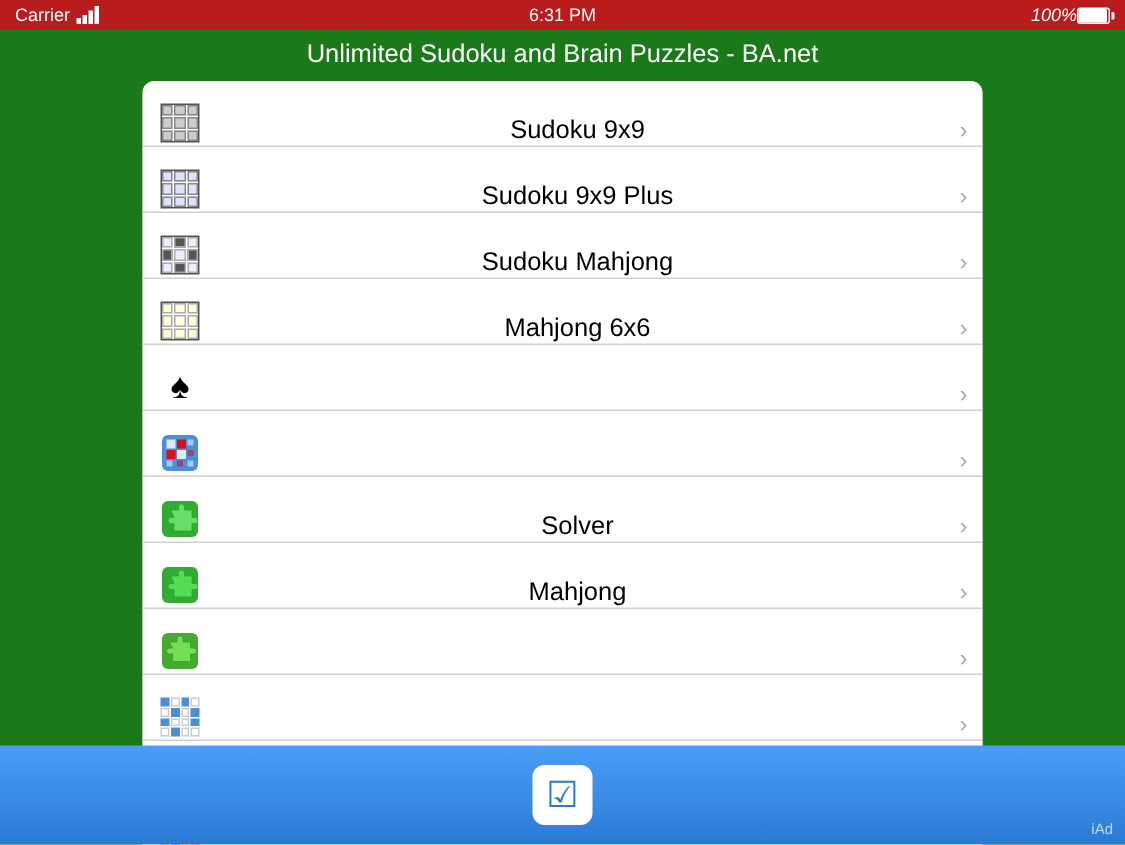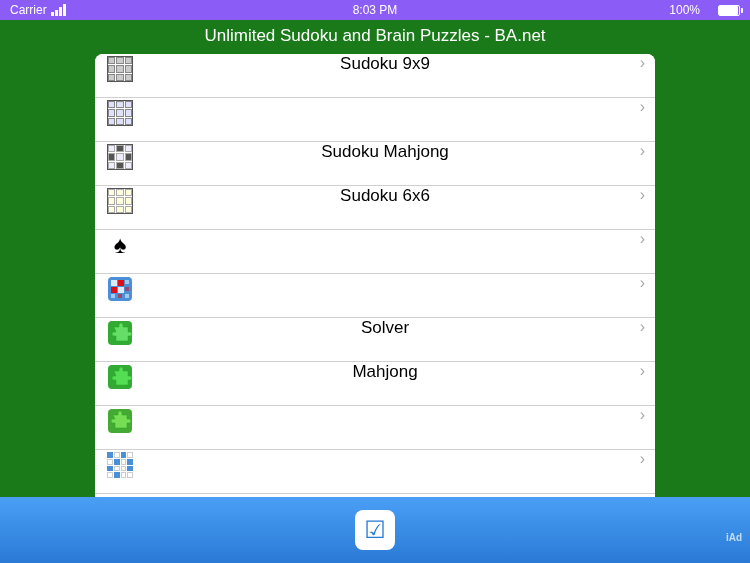--- a/index.html
+++ b/index.html
@@ -9,31 +9,31 @@
       height: 563px;
       background: #1a7a1a;
       font-family: -apple-system, 'Helvetica Neue', Arial, sans-serif;
       overflow: hidden;
       position: relative;
     }
 
     
     #status-bar {
       height: 20px;
-      background: #8b5cf6;
+      background: #b91c1c;
       display: flex;
       align-items: center;
       justify-content: space-between;
       padding: 0 10px;
       font-size: 12px;
       color: #fff;
     }
     .status-left { display: flex; align-items: center; gap: 4px; }
     .status-center { position: absolute; left: 50%; transform: translateX(-50%); font-size: 12px; color: #fff; }
-    .status-right { margin-left: auto; font-size: 12px; color: #fff; display: flex; align-items: center; gap: 18px; }
+    .status-right { margin-left: auto; font-size: 12px; color: #fff; display: flex; align-items: center; gap: 0; font-style: italic; }
 
     
     #header {
       text-align: center;
       padding: 6px 0 8px;
       color: #fff;
       font-size: 17px;
       font-weight: normal;
       background: #1a7a1a;
     }
@@ -42,21 +42,21 @@
     #list-container {
       margin: 0 auto;
       width: 560px;
       background: #fff;
       border-radius: 8px;
       overflow: hidden;
     }
 
     .list-item {
       display: flex;
-      align-items: flex-start;
+      align-items: flex-end;
       height: 44px;
       padding: 0 10px;
       border-bottom: 1px solid #d0d0d0;
       cursor: pointer;
       background: #fff;
       position: relative;
     }
     .list-item:last-child { border-bottom: none; }
 
     .item-icon {
@@ -161,24 +161,23 @@
 
     .iad-text {
       font-size: 22px;
       color: #fff;
       font-weight: 500;
     }
 
     .iad-label {
       position: absolute;
       right: 8px;
-      bottom: 20px;
+      bottom: 4px;
       font-size: 10px;
       color: rgba(255,255,255,0.7);
-      font-weight: bold;
     }
 
     
     .icon-solver {
       display: grid;
       grid-template-columns: repeat(3, 1fr);
       gap: 1px;
       width: 26px;
       height: 26px;
       border: 1.5px solid #555;
@@ -215,21 +214,21 @@
 <div id="status-bar">
   <div class="status-left">
     <span>Carrier</span>
     <div class="signal-bars">
       <span style="height:4px"></span>
       <span style="height:6px"></span>
       <span style="height:9px"></span>
       <span style="height:12px"></span>
     </div>
   </div>
-  <span class="status-center">8:03 PM</span>
+  <span class="status-center">6:31 PM</span>
   <div class="status-right">
     <span>100%</span>
     <div class="battery-icon">
       <div class="battery-fill"></div>
     </div>
   </div>
 </div>
 
 <div id="header">
   <span>Unlimited Sudoku and Brain Puzzles - BA.net</span>
@@ -262,20 +261,21 @@
           <span></span>
           <span></span>
         <span></span>
           <span></span>
           <span></span>
         <span></span>
           <span></span>
           <span></span>
       </div>
     </div>
+    <span class="item-label">Sudoku 9x9 Plus</span>
     <span class="item-chevron">›</span>
   </div>
 
   <div class="list-item">
     <div class="item-icon">
       <div class="icon-solver">
         <span></span>
           <span class="filled"></span>
           <span></span>
         <span class="filled"></span>
@@ -297,21 +297,21 @@
           <span></span>
           <span></span>
         <span></span>
           <span></span>
           <span></span>
         <span></span>
           <span></span>
           <span></span>
       </div>
     </div>
-    <span class="item-label">Sudoku 6x6</span>
+    <span class="item-label">Mahjong 6x6</span>
     <span class="item-chevron">›</span>
   </div>
 
   <div class="list-item">
     <div class="item-icon">
       <span class="icon-spade">♠</span>
     </div>
     <span class="item-chevron">›</span>
   </div>
 

